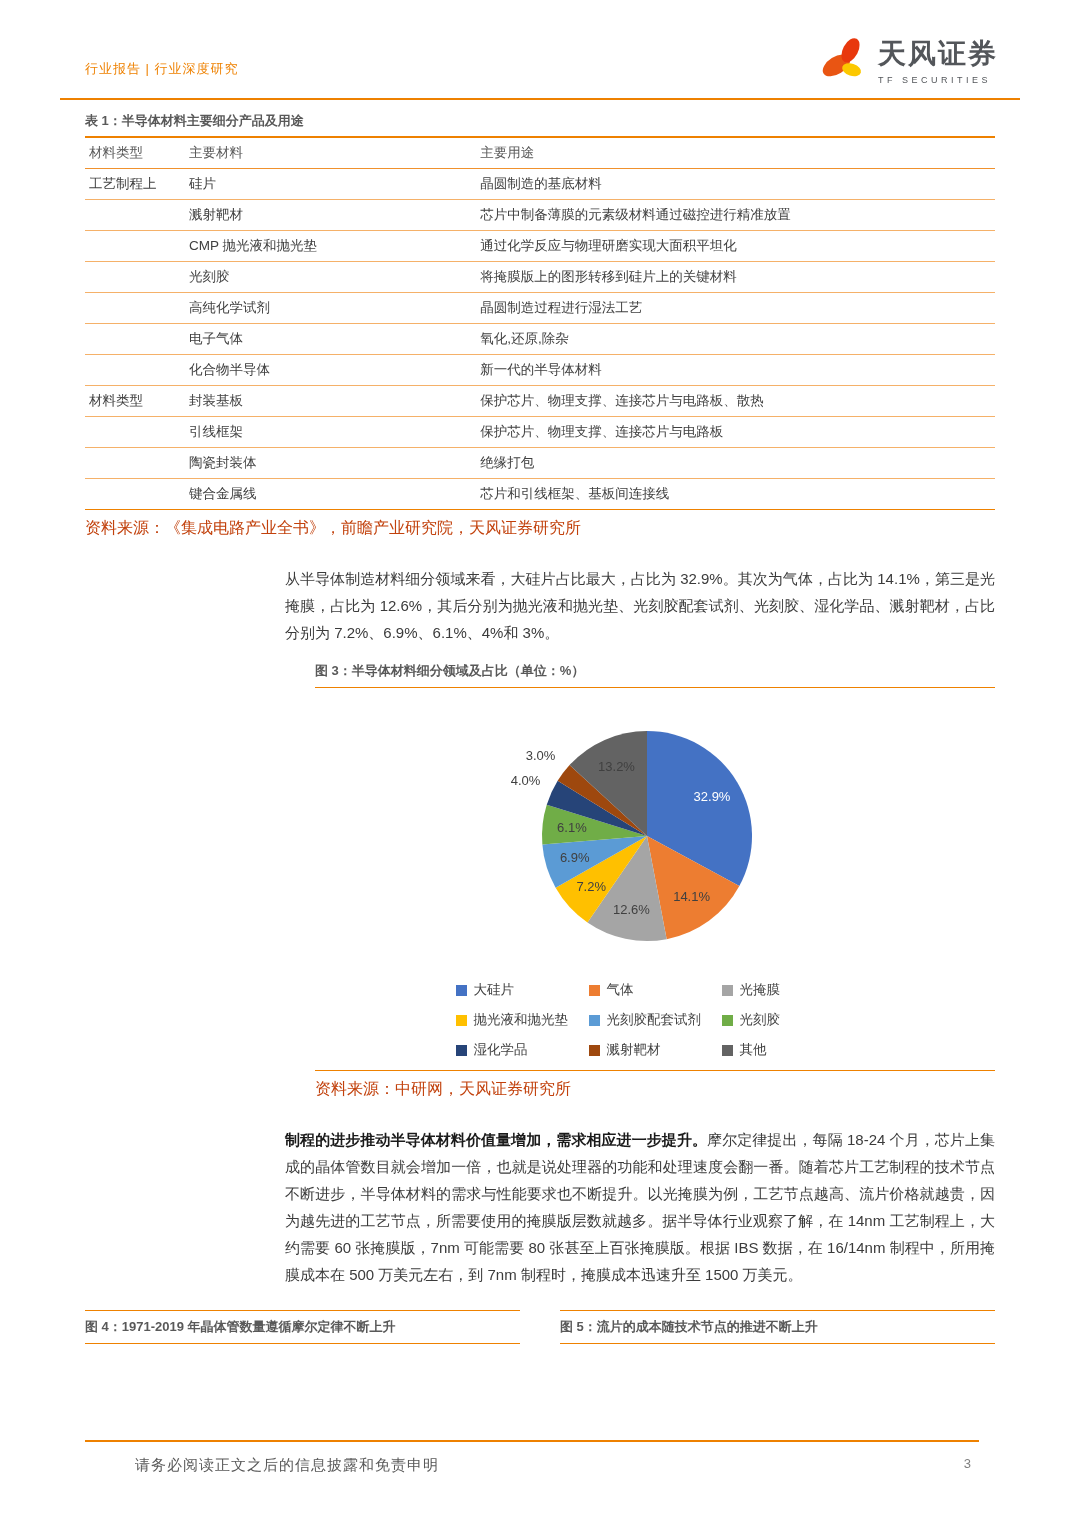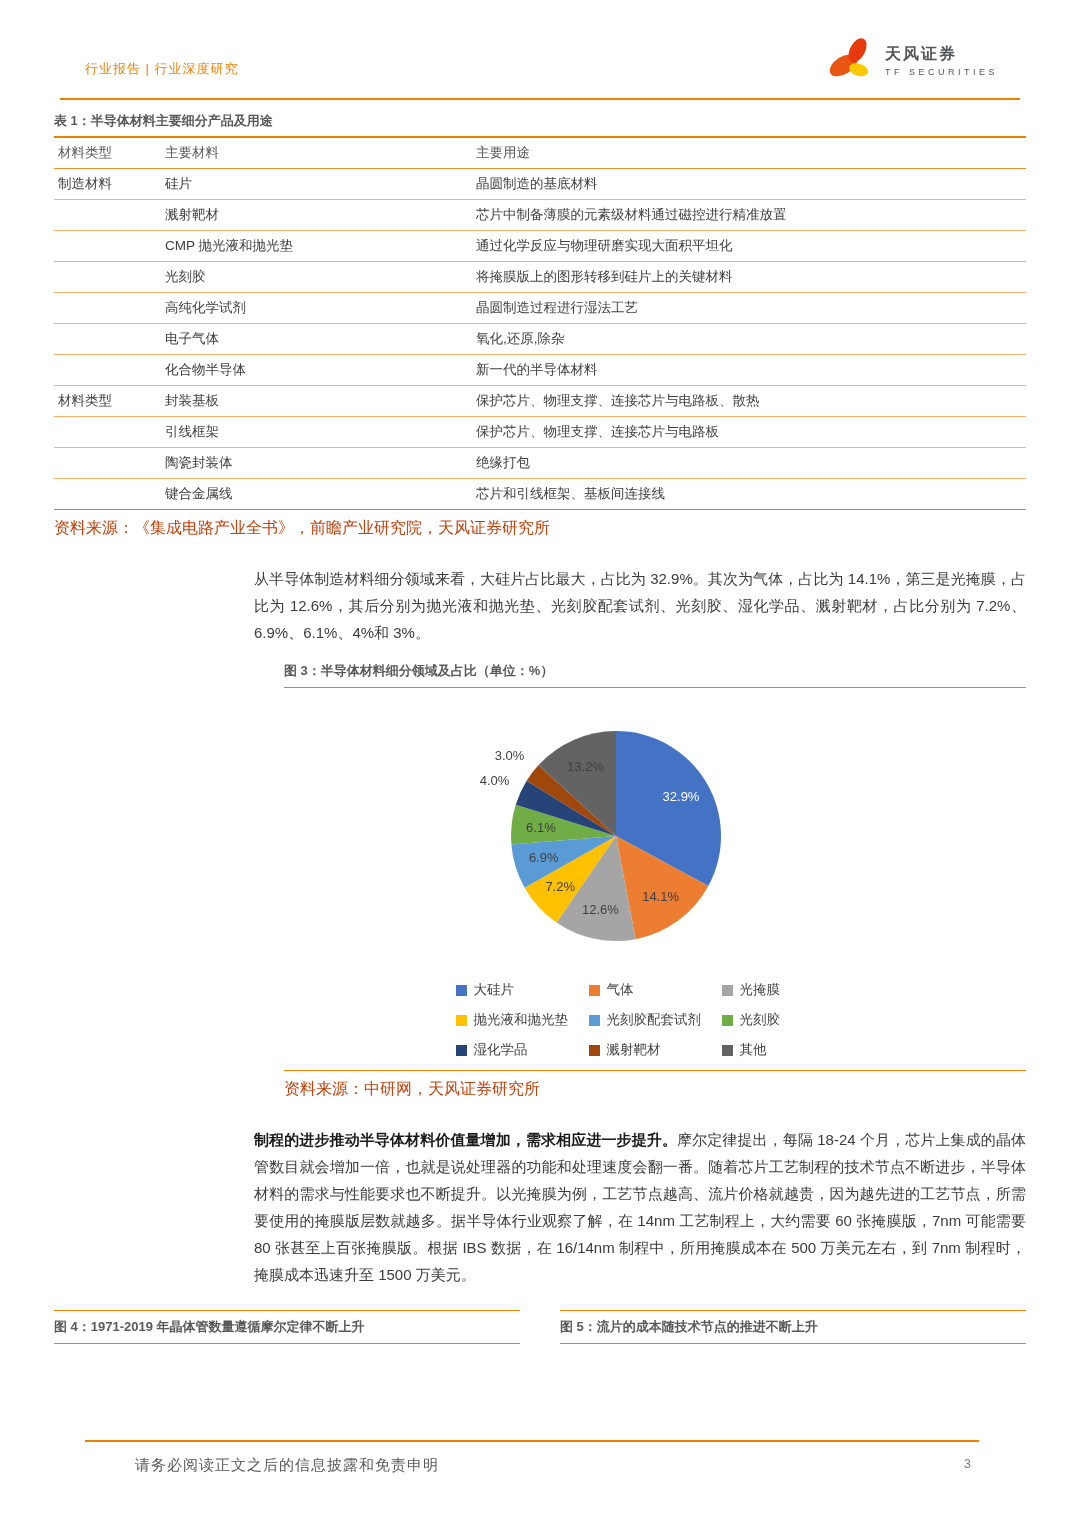--- a/index.html
+++ b/index.html
@@ -6,25 +6,25 @@
   html,body { background:#ffffff; }
   body { font-family:"Liberation Sans","DejaVu Sans",sans-serif; }
   .page { position:relative; width:1080px; height:1527px; background:#fff; overflow:hidden; margin:0 auto; }
 
   
   .header { position:relative; height:100px; margin:0 60px; border-bottom:2px solid #ee8100; }
   .breadcrumb { position:absolute; left:25px; top:60px; font-size:13px; color:#ee8100; letter-spacing:1px; }
   .logo { position:absolute; right:22px; top:34px; display:flex; align-items:center; }
   .logo svg { width:52px; height:52px; margin-right:8px; }
   .brand-txt { display:flex; flex-direction:column; }
-  .brand-cn { font-size:16px; font-weight:bold; color:#53565a; letter-spacing:2px; }
+  .brand-cn { font-size:28px; font-weight:bold; color:#53565a; letter-spacing:2px; }
   .brand-en { font-size:9px; color:#53565a; letter-spacing:3.5px; margin-top:2px; }
 
   
-  .main { padding:0 54px; }
+  .main { padding:0 85px; }
 
   .tbl-title { margin-top:12px; font-size:13px; font-weight:600; color:#595959; }
   table.data { width:100%; border-collapse:collapse; margin-top:6px; border-top:2px solid #ee8100; border-bottom:1.5px solid #ee8100; }
   table.data th { text-align:left; font-weight:400; color:#595959; font-size:13.5px; padding:6px 4px; border-bottom:1px solid #f0912d; height:26px; }
   table.data td { font-size:13.5px; color:#404040; padding:6px 4px; border-bottom:1px solid #f5b169; height:29px; }
   table.data tr:last-child td { border-bottom:none; }
   .col-1 { width:11%; } .col-2 { width:32%; } .col-3 { width:57%; }
 
   .source { margin-top:8px; font-size:16px; color:#c2410c; }
 
@@ -87,21 +87,21 @@
         </colgroup>
       <thead>
         <tr>
           <th>材料类型</th>
           <th>主要材料</th>
           <th>主要用途</th>
         </tr>
       </thead>
       <tbody>
           <tr>
-            <td>制造材料</td>
+            <td>工艺制程上</td>
             <td>硅片</td>
             <td>晶圆制造的基底材料</td>
           </tr>
           <tr>
             <td></td>
             <td>溅射靶材</td>
             <td>芯片中制备薄膜的元素级材料通过磁控进行精准放置</td>
           </tr>
           <tr>
             <td></td>

